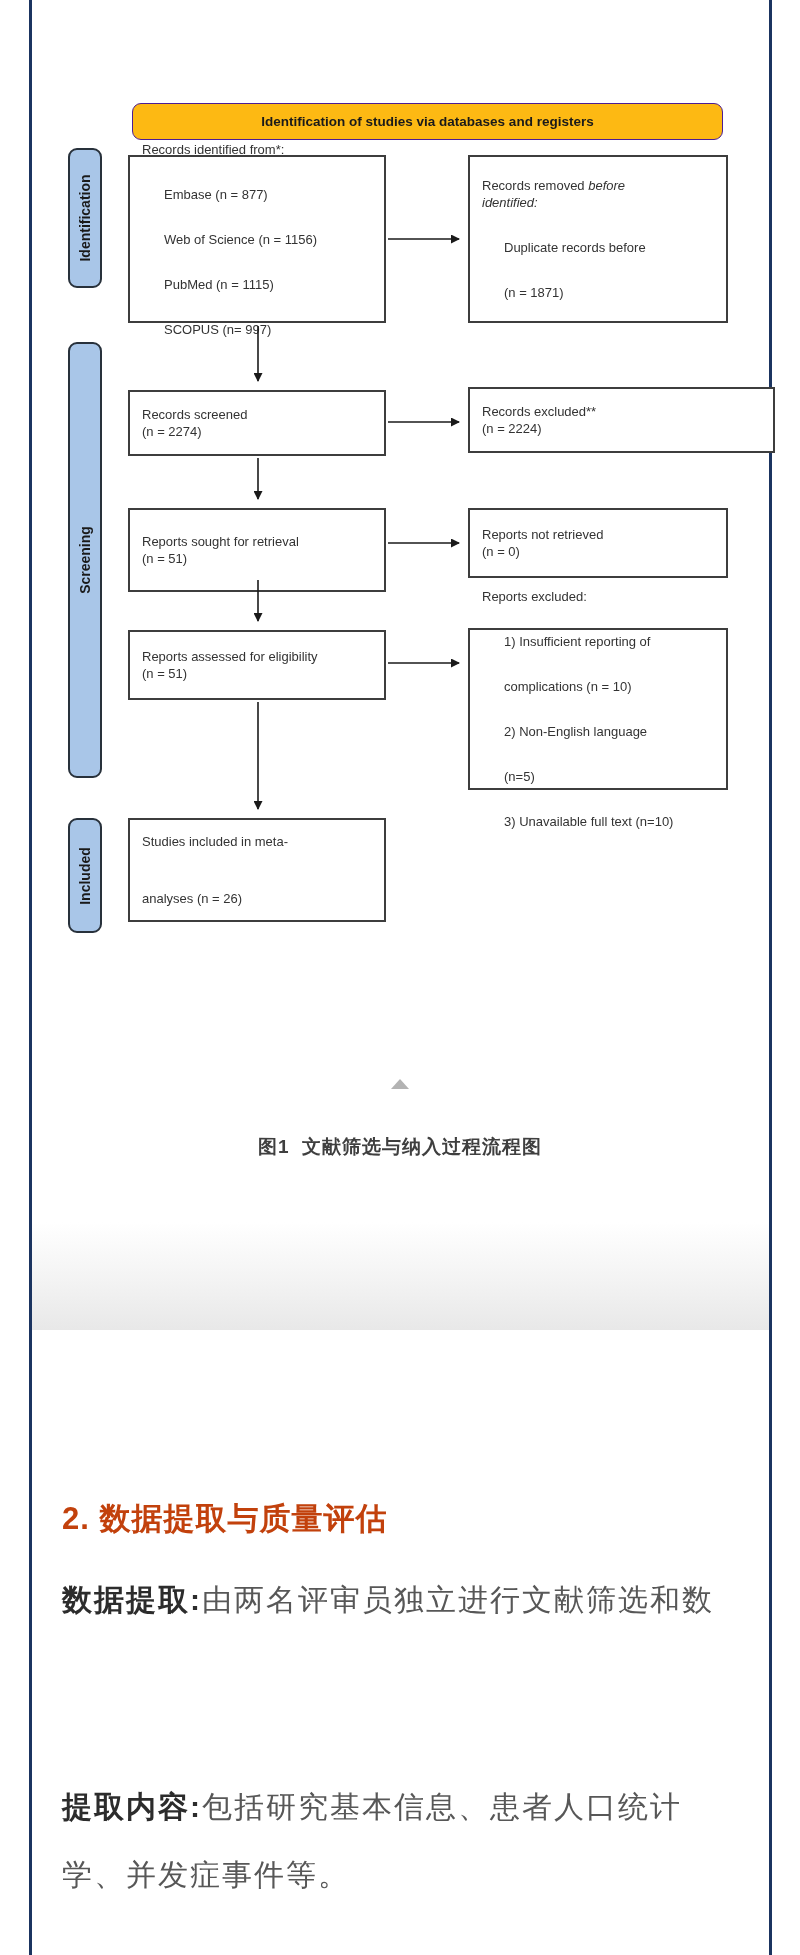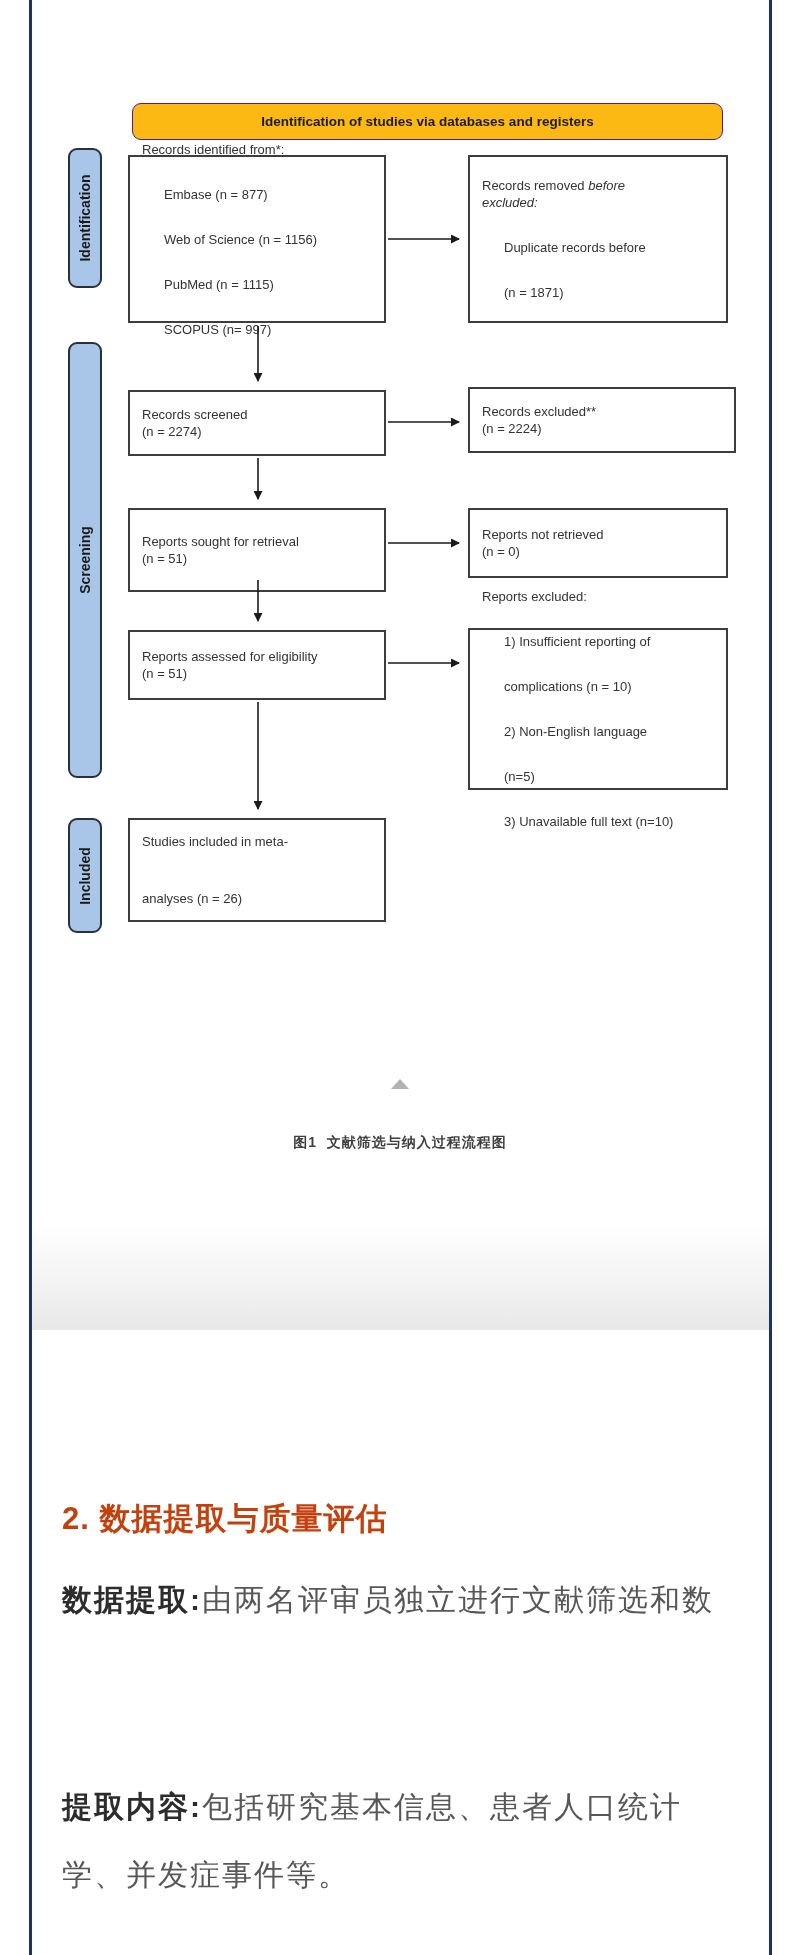--- a/index.html
+++ b/index.html
@@ -29,21 +29,21 @@
   .fbox .indent { padding-left:22px;margin-top:28px; }
   .it { font-style:italic; }
 
   .arrows { position:absolute; left:0; top:0; pointer-events:none; }
 
   
   .collapse-tri { position:absolute; left:391px; top:1079px; width:0; height:0;
                   border-left:9px solid transparent; border-right:9px solid transparent;
                   border-bottom:10px solid #b3b3b3; }
   .caption { position:absolute; left:0; top:1134px; width:800px; text-align:center;
-             font-size:14px; font-weight:bold; color:#3f3f3f; white-space:pre; letter-spacing:1px; }
+             font-size:19px; font-weight:bold; color:#3f3f3f; white-space:pre; letter-spacing:1px; }
   .fade-band { position:absolute; left:32px; top:1222px; width:737px; height:108px;
                background:linear-gradient(180deg, #ffffff 0%, #f3f3f3 55%, #e8e8e8 100%); }
 
   
   .sec-heading { position:absolute; left:62px; top:1498px; font-size:31px; font-weight:bold;
                  color:#c2410c; letter-spacing:1px; }
   .para { position:absolute; left:62px; width:690px; font-size:30px; line-height:68px;
           color:#575757; letter-spacing:2px; }
   .para .plabel { font-weight:bold; color:#2c2c2c; }
   .para1 { top:1566px; }
@@ -76,30 +76,30 @@
     <div class="fbox" style="left:128px; top:155px; width:258px; height:168px;">
       <div>Records identified from*:</div>
       <div class="indent">Embase (n = 877)</div>
       <div class="indent">Web of Science (n = 1156)</div>
       <div class="indent">PubMed (n = 1115)</div>
       <div class="indent">SCOPUS (n= 997)</div>
     </div>
 
     <div class="fbox" style="left:468px; top:155px; width:260px; height:168px;">
       <div><span>Records removed </span><span class="it">before</span></div>
-      <div class="it">excluded:</div>
+      <div class="it">identified:</div>
       <div class="indent">Duplicate records before</div>
       <div class="indent">(n = 1871)</div>
     </div>
 
     <div class="fbox" style="left:128px; top:390px; width:258px; height:66px;">
       <div>Records screened</div>
       <div>(n = 2274)</div>
     </div>
-    <div class="fbox" style="left:468px; top:387px; width:268px; height:66px;">
+    <div class="fbox" style="left:468px; top:387px; width:307px; height:66px;">
       <div>Records excluded**</div>
       <div>(n = 2224)</div>
     </div>
 
     <div class="fbox" style="left:128px; top:508px; width:258px; height:84px;">
       <div>Reports sought for retrieval</div>
       <div>(n = 51)</div>
     </div>
     <div class="fbox" style="left:468px; top:508px; width:260px; height:70px;">
       <div>Reports not retrieved</div>

